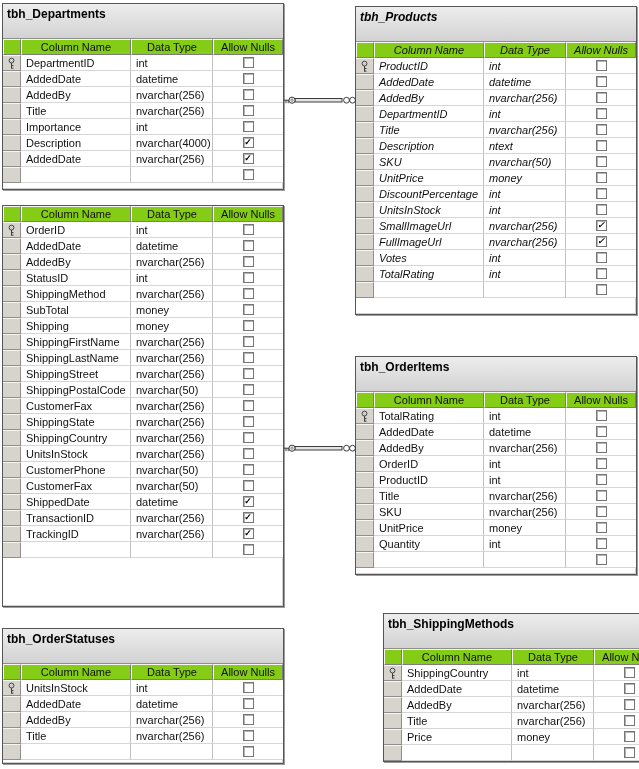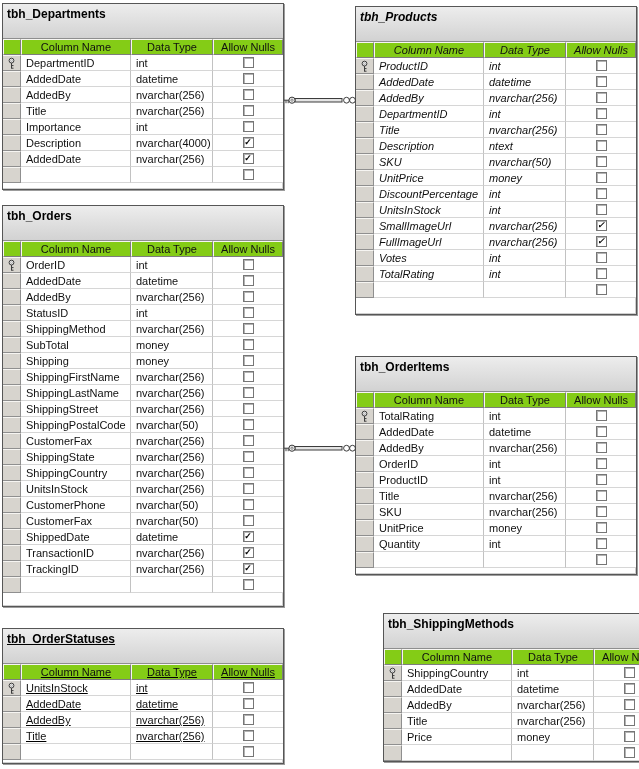--- a/index.html
+++ b/index.html
@@ -22,21 +22,21 @@
      display:flex;align-items:center;justify-content:center;font-size:11px;}
   .cb{width:11px;height:11px;box-sizing:border-box;background:#fff;border:1px solid #767676;
       box-shadow:inset 1px 1px 0 #b3b3b3;display:flex;align-items:center;justify-content:center;
       font-size:9px;font-weight:bold;color:#000;line-height:9px;}
   .rel{position:absolute;}
   
   .t-departments   {left:2px;  top:3px;  width:282px;height:187px;}
   .t-products      {left:355px;top:6px;  width:282px;height:309px;font-style:italic;}
   .t-orders        {left:2px;  top:205px;width:282px;height:402px;}
   .t-orderitems    {left:355px;top:356px;width:282px;height:219px;}
-  .t-orderstatuses {left:2px;  top:628px;width:282px;height:136px;text-decoration:underline;}
+  .t-orderstatuses {left:2px;  top:628px;width:282px;height:136px;}
   .t-shippingmethods{left:335px;top:613px;width:282px;height:149px;margin-left:48px;}
   .rel-1{left:283px;top:94px;}
   .rel-2{left:283px;top:442px;}
 </style>
 </head>
 <body>
 
 <div class="canvas">
 
   <div class="twin t-departments">
@@ -203,21 +203,20 @@
         <div class="cell sel"></div>
         <div class="cell c-name"></div>
         <div class="cell c-type"></div>
         <div class="cell c-null">
           <span class="cb"></span>
         </div>
       </div>
   </div>
 
   <div class="twin t-orders">
-    <div class="caption">tbh_Orders</div>
     <div class="grid">
         <div class="cell h"></div>
         <div class="cell h">Column Name</div>
         <div class="cell h">Data Type</div>
         <div class="cell h">Allow Nulls</div>
         <div class="cell sel">
           <svg width="11" height="13" viewBox="0 0 11 13">
             <circle cx="5.5" cy="3.6" r="2.4" fill="#efefef" stroke="#3c3c3c"></circle>
             <circle cx="5.5" cy="3.6" r="0.9" fill="#fff" stroke="#777" stroke-width="0.5"></circle>
             <path d="M5.5,6 v5.6 M5.5,8.6 h2 M5.5,11.2 h2" stroke="#3c3c3c" fill="none"></path>

